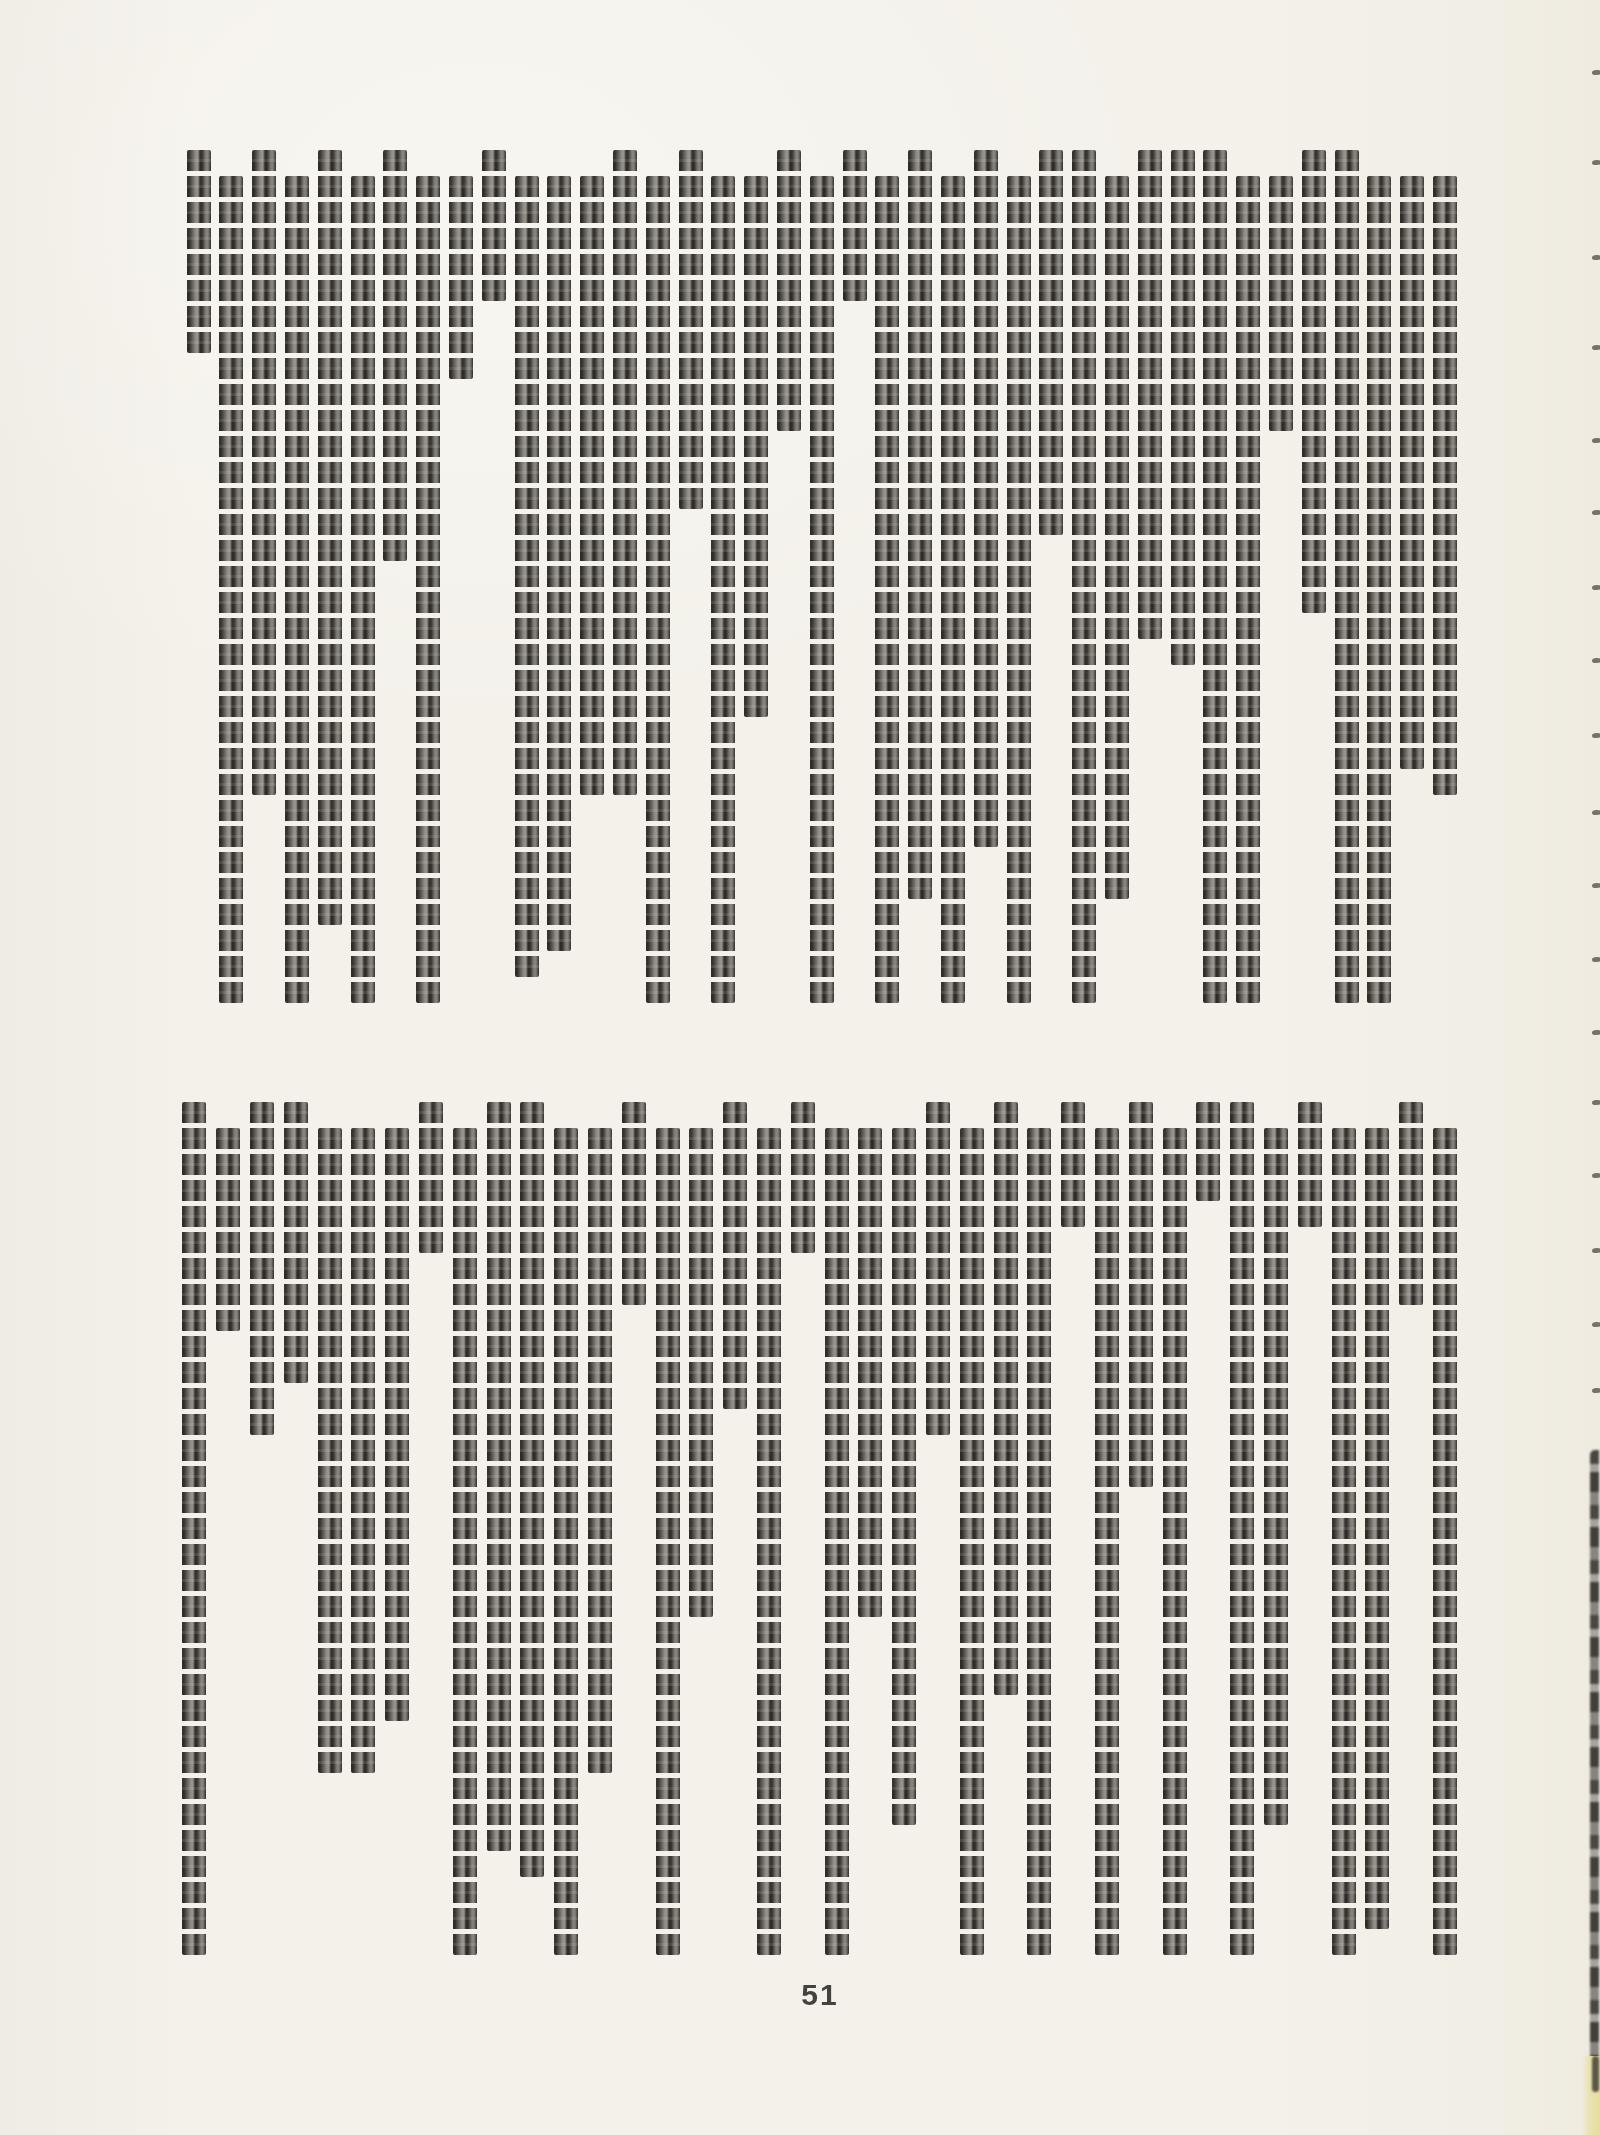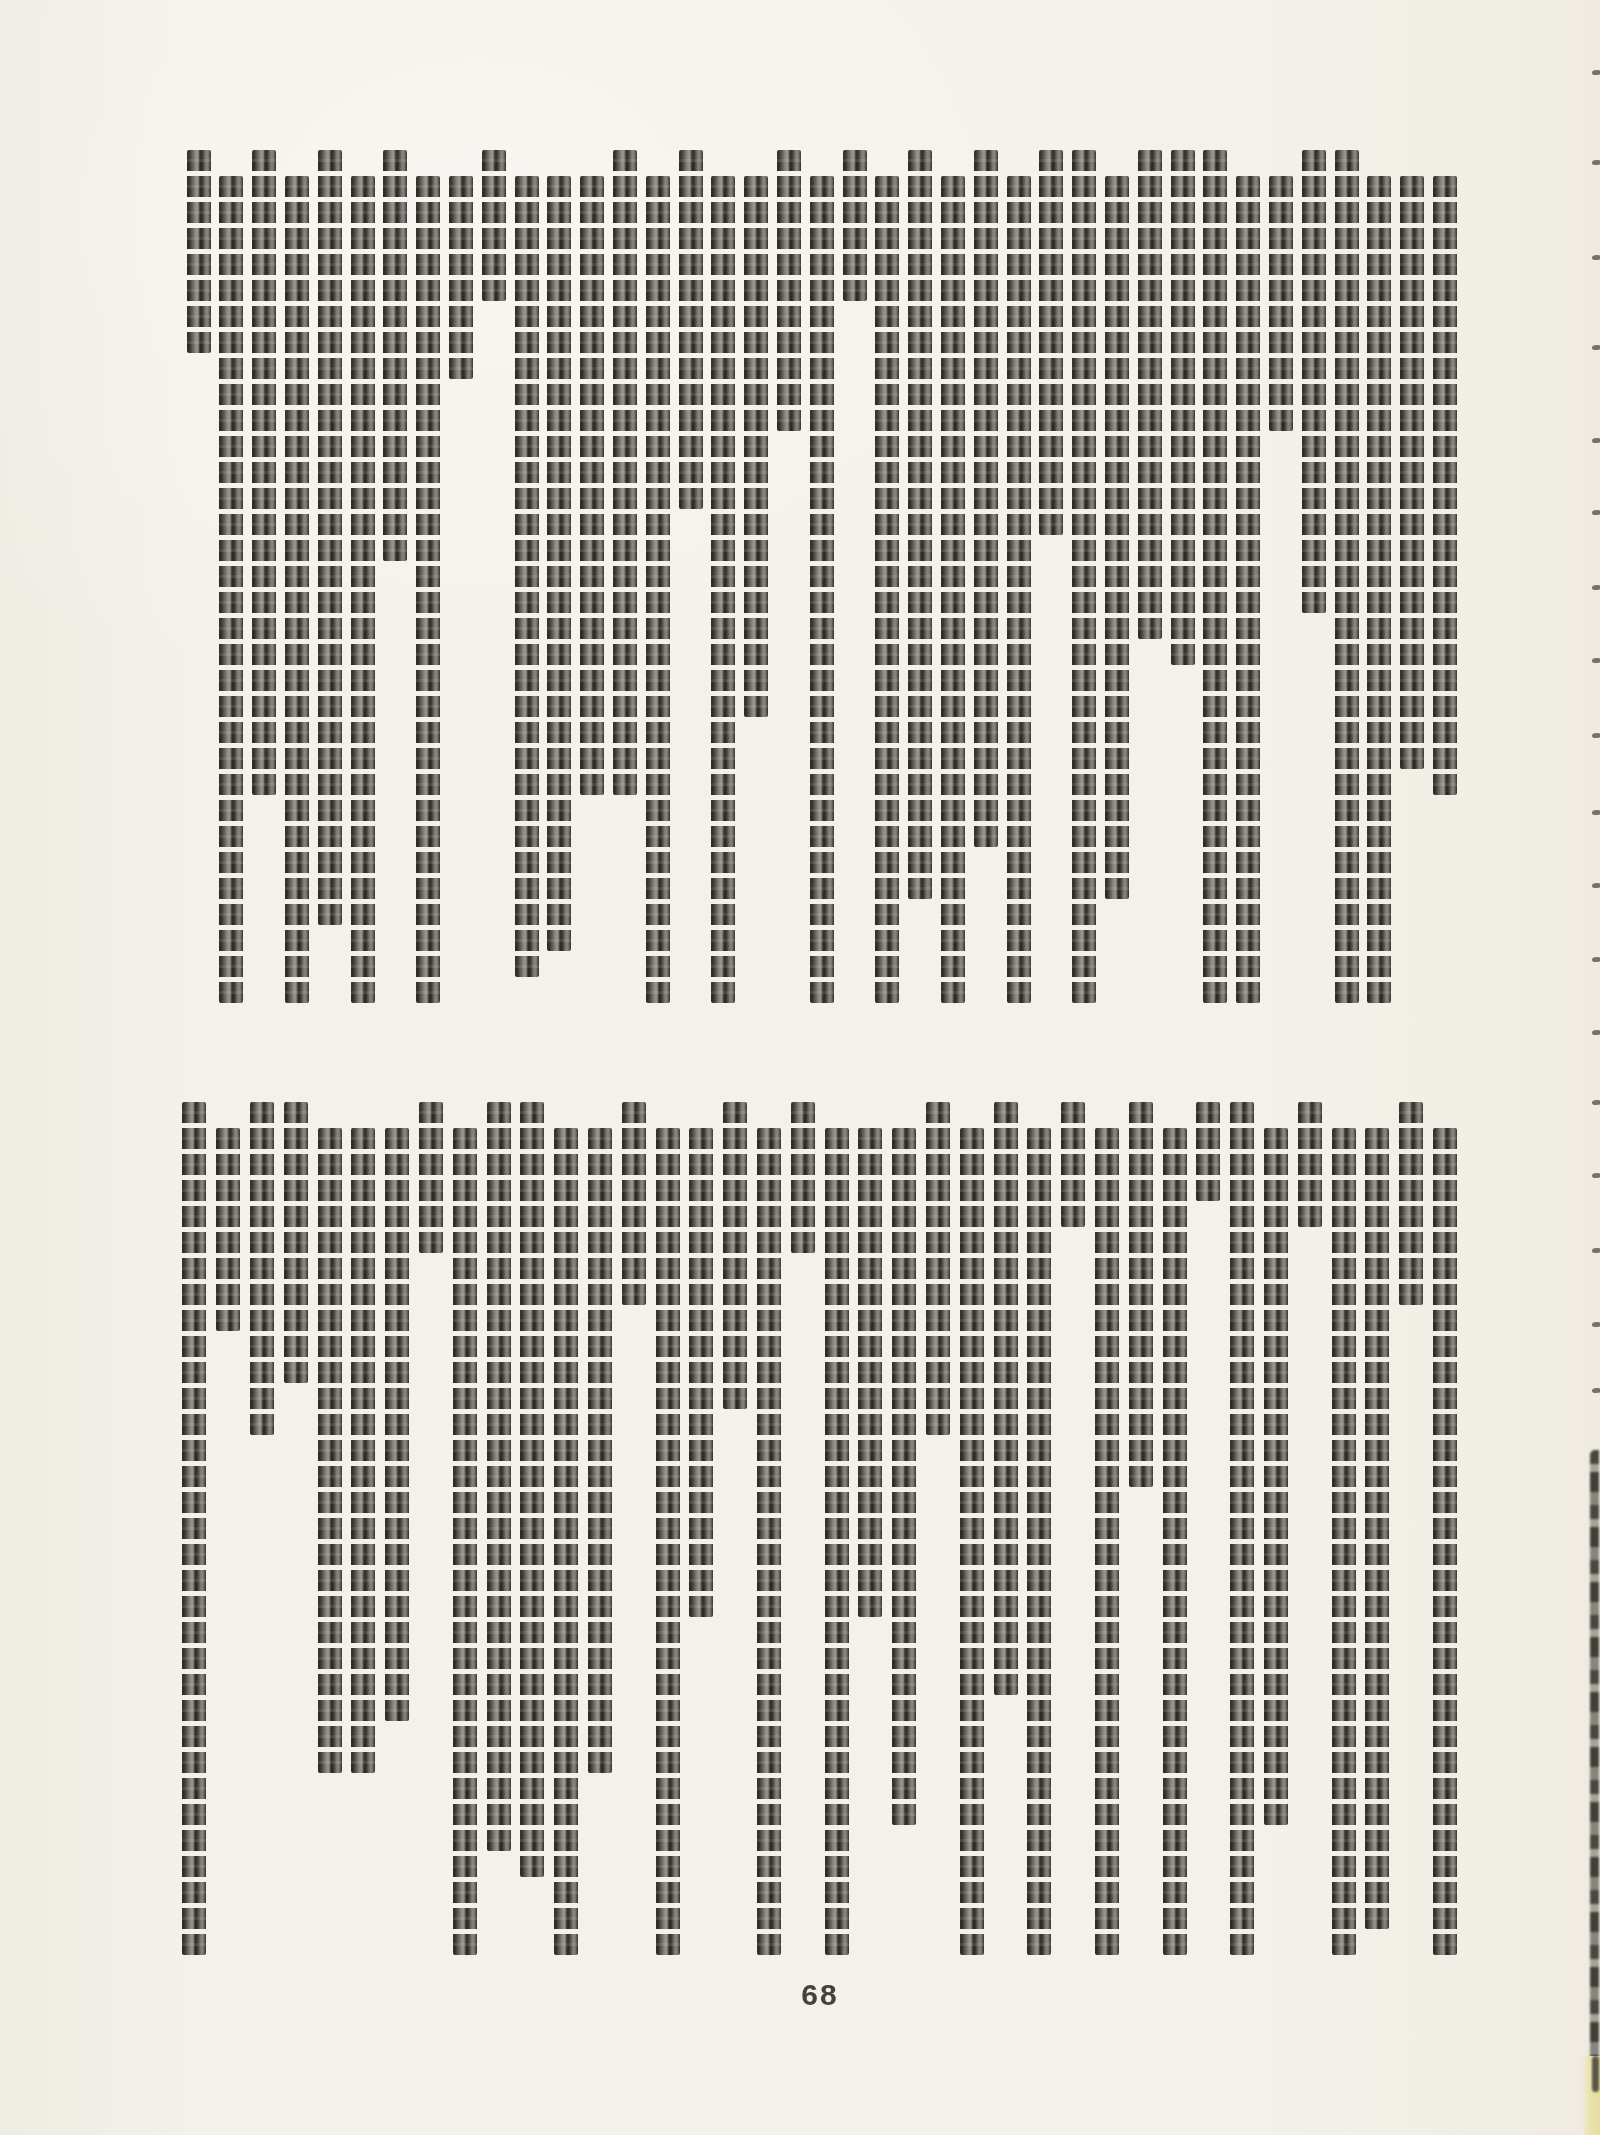--- a/index.html
+++ b/index.html
@@ -149,14 +149,14 @@
       <div class="edge-tick" style="left: 1592px; top: 1030px;"></div>
       <div class="edge-tick" style="left: 1592px; top: 1100px;"></div>
       <div class="edge-tick" style="left: 1592px; top: 1173px;"></div>
       <div class="edge-tick" style="left: 1592px; top: 1248px;"></div>
       <div class="edge-tick" style="left: 1592px; top: 1322px;"></div>
       <div class="edge-tick" style="left: 1592px; top: 1388px;"></div>
     </div>
   <div class="edge-streak"></div>
   <div class="corner-strip"></div>
   <div class="corner-streak-end"></div>
-  <div class="page-number">68</div>
+  <div class="page-number">51</div>
 </div>
 
 </body></html>

